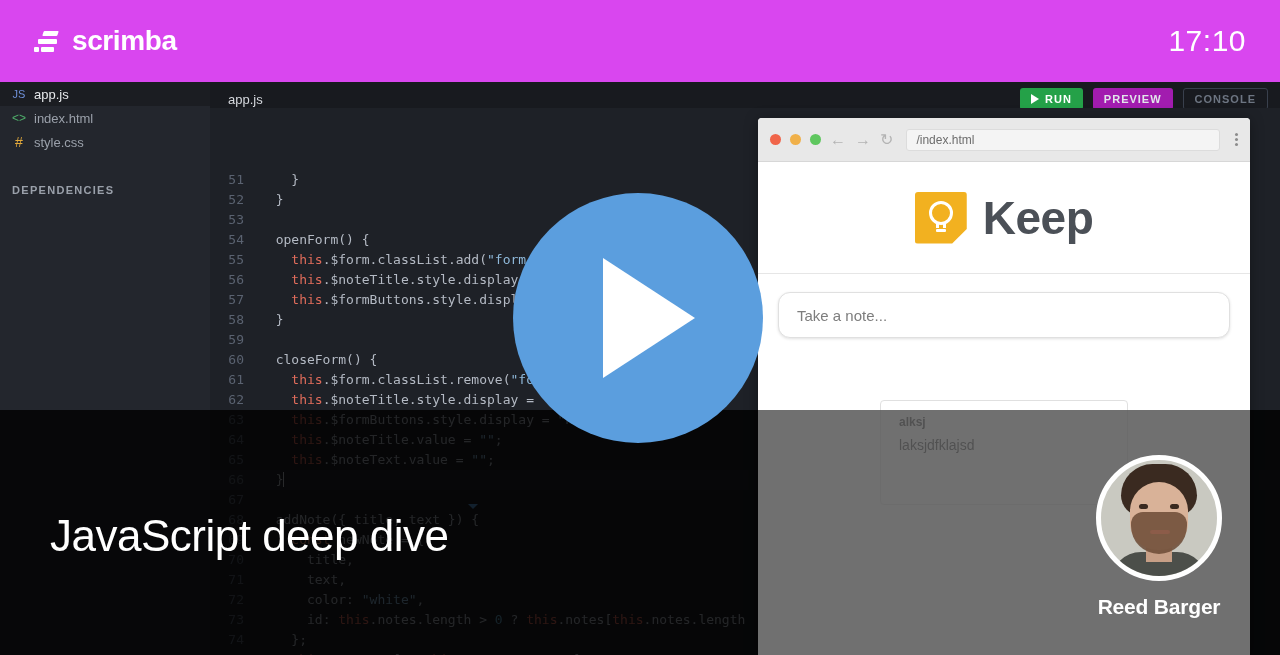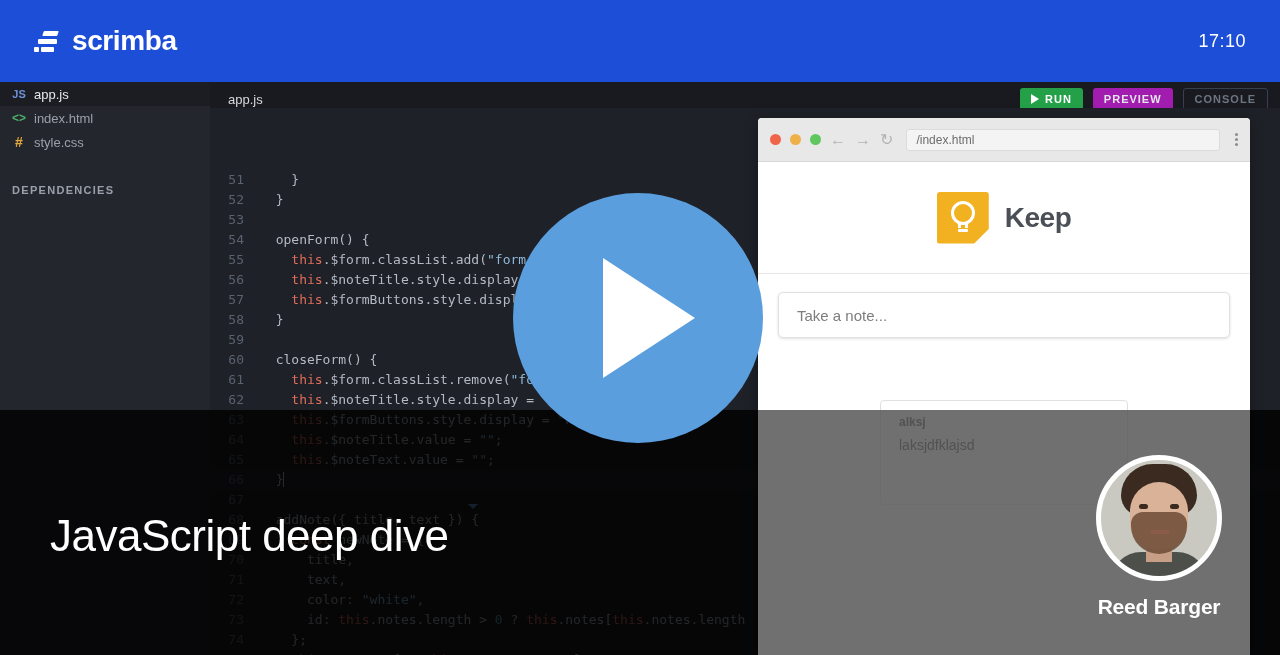--- a/index.html
+++ b/index.html
@@ -7,54 +7,54 @@
     width: 1280px; height: 655px;
     background: #0c0c0d;
     font-family: "Liberation Sans", sans-serif;
     overflow: hidden;
   }
   #root { position: relative; width: 1280px; height: 655px; overflow: hidden; }
 
   
   .topbar {
     position: absolute; left: 0; top: 0; width: 1280px; height: 82px;
-    background: #1d4ed8; display: flex; align-items: center;
+    background: #d946ef; display: flex; align-items: center;
     justify-content: space-between; padding: 0 34px;
   }
   .brand { display: flex; align-items: center; gap: 12px; }
   .brand-mark { width: 26px; height: 22px; position: relative; }
   .brand-mark i {
     position: absolute; display: block; background: #ffffff; border-radius: 1px;
   }
   .bm1 { left: 0; top: 17px; width: 5px; height: 5px; }
   .bm2 { left: 7px; top: 17px; width: 13px; height: 5px; }
   .bm3 { left: 4px; top: 9px; width: 19px; height: 5px; }
   .bm4 { left: 9px; top: 1px; width: 15px; height: 5px;
          transform: skewX(-18deg); }
   .brand-name {
     color: #ffffff; font-size: 28px; font-weight: 700; letter-spacing: -0.4px;
   }
-  .clock { color: #ffffff; font-size: 18px; font-weight: 400; letter-spacing: 0.5px; }
+  .clock { color: #ffffff; font-size: 30px; font-weight: 400; letter-spacing: 0.5px; }
 
   
   .sidebar {
     position: absolute; left: 0; top: 82px; width: 210px; height: 573px;
     background: #23262d;
   }
   .explorer-head {
     height: 30px; background: #2b2e36; color: #9aa0aa;
     font-size: 11px; letter-spacing: 1.3px; font-weight: 700;
     display: flex; align-items: center; padding-left: 12px;
   }
   .file-row {
     height: 24px; display: flex; align-items: center; gap: 8px;
     padding-left: 12px; font-size: 13px; color: #9aa0aa;
   }
   .file-row.active { background: #1b1d22; color: #e7e9ec; }
-  .fi { font-size: 11px; font-weight: 700; width: 14px; text-align: center; }
+  .fi { font-size: 11px; font-weight: 400; width: 14px; text-align: center; }
   .fi-js { color: #6f90d8; }
   .fi-html { color: #4fae6a; font-size: 12px; }
   .fi-css { color: #e2a93b; font-size: 14px; }
   .deps-head {
     margin-top: 30px; color: #9aa0aa; font-size: 11px;
     letter-spacing: 1.3px; font-weight: 700; padding-left: 12px;
   }
 
   
   .editor {
@@ -145,25 +145,25 @@
     border: 3px solid #ffffff; border-radius: 50%;
   }
   .keep-logo .neck {
     position: absolute; left: 21px; top: 32px; width: 10px; height: 4px;
     border-left: 3px solid #ffffff; border-right: 3px solid #ffffff;
   }
   .keep-logo .base {
     position: absolute; left: 21px; top: 37px; width: 10px; height: 3px;
     background: #ffffff; border-radius: 1px;
   }
-  .keep-word { color: #4b5057; font-size: 28px; font-weight: 700; letter-spacing: -0.5px; }
+  .keep-word { color: #4b5057; font-size: 46px; font-weight: 700; letter-spacing: -0.5px; }
 
   .note-input {
     margin: 18px 20px 0; height: 46px; background: #ffffff;
-    border: 1px solid #e0e0e0; border-radius: 5px;
+    border: 1px solid #e0e0e0; border-radius: 12px;
     box-shadow: 0 1px 3px rgba(0,0,0,.12);
     display: flex; align-items: center; padding: 0 18px;
     color: #7d7d7d; font-size: 15px;
   }
   .note-card {
     position: absolute; left: 122px; top: 238px; width: 248px; height: 105px;
     background: #ffffff; border: 1px solid #e0e0e0; border-radius: 4px;
     padding: 14px 18px;
   }
   .note-title { color: #202124; font-size: 12px; font-weight: 700; margin-bottom: 8px; }

